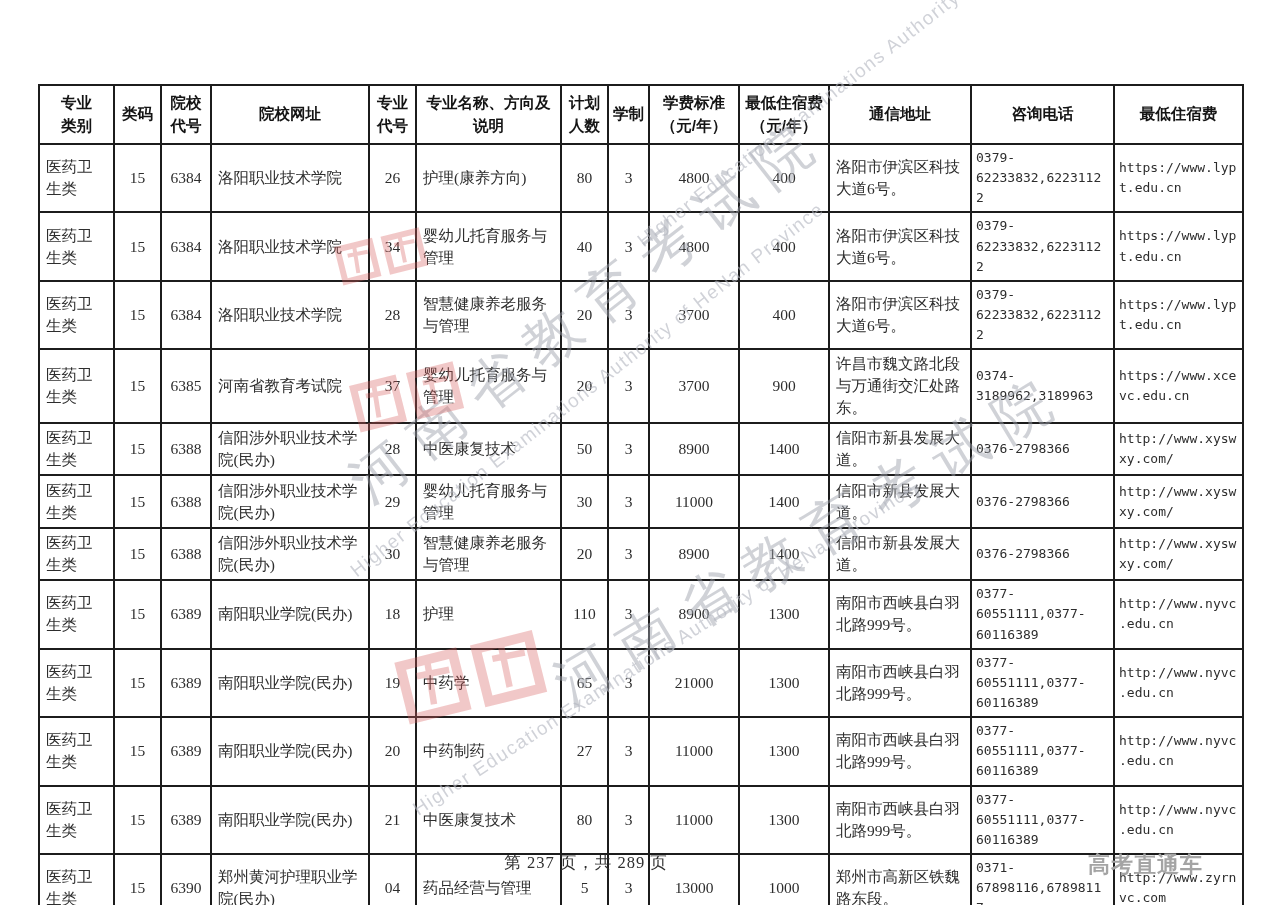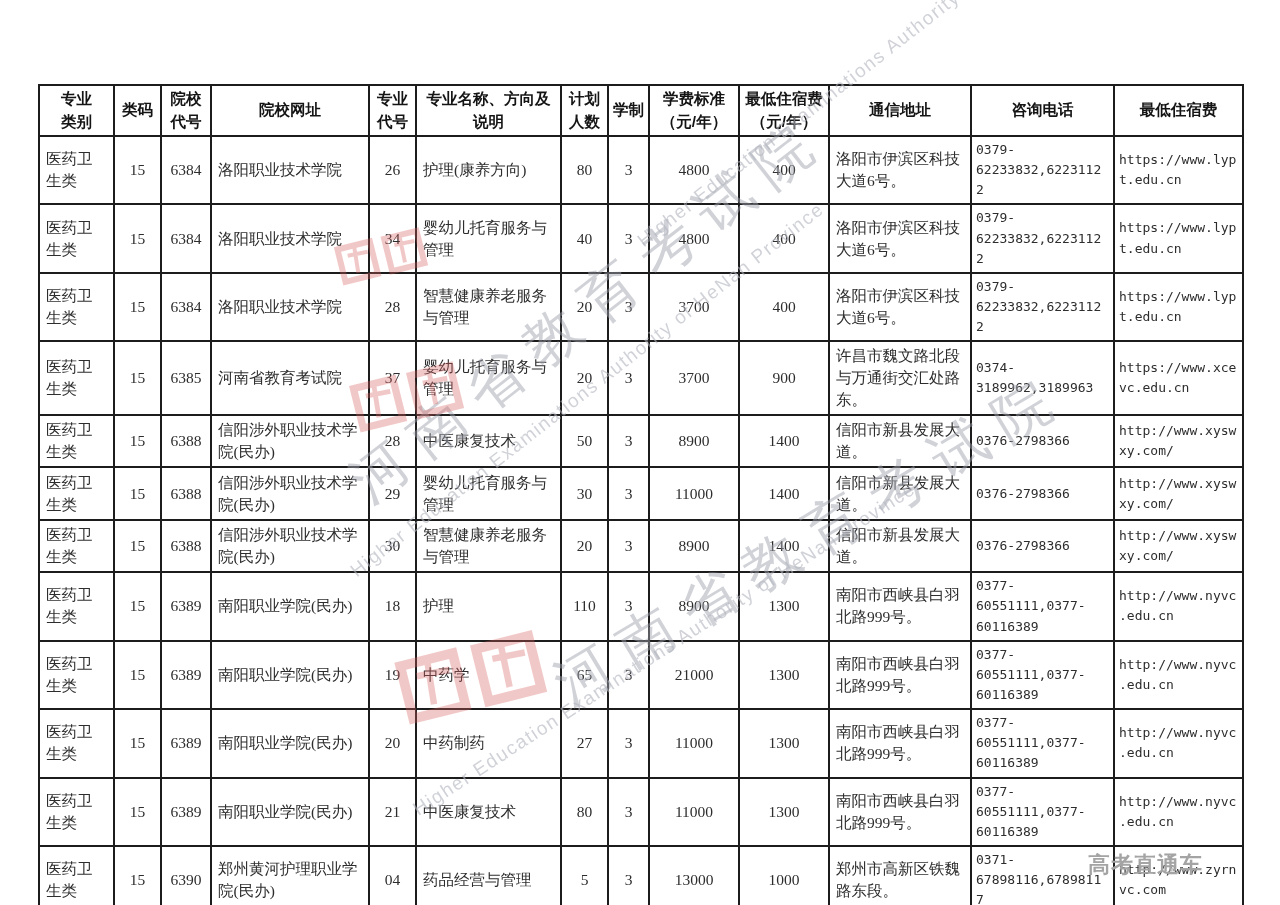--- a/index.html
+++ b/index.html
@@ -6,21 +6,21 @@
   .page{
     position:relative;
     width:1280px;height:905px;
     background:#ffffff;
     overflow:hidden;
     font-family:"Liberation Serif","DejaVu Serif",serif;
   }
   
   .table-wrap{position:absolute;left:38px;top:84px;z-index:1;}
   table{border-collapse:collapse;table-layout:fixed;width:1204px;}
-  thead tr{height:51px;}
+  thead tr{height:59px;}
   th{
     border:2px solid #1c1c1c;
     font-family:"Liberation Sans","DejaVu Sans",sans-serif;
     font-weight:700;font-size:15.5px;line-height:1.45;
     color:#141414;text-align:center;vertical-align:middle;
     white-space:pre-line;padding:2px 2px;background:transparent;
   }
   td{
     border:2px solid #1c1c1c;
     font-size:15.5px;line-height:1.42;
@@ -351,15 +351,16 @@
     </svg>
     <svg class="stamp s3" viewBox="0 0 150 95">
       <g fill="none" stroke="#d9605f" stroke-width="9">
         <rect x="12" y="28" width="50" height="50" transform="rotate(-14 37 53)"></rect>
         <rect x="82" y="12" width="50" height="50" transform="rotate(-14 107 37)"></rect>
         <path d="M22 44 L52 38 M32 32 L38 70 M92 28 L122 22 M100 16 L108 54" stroke-width="6"></path>
       </g>
     </svg>
   </div>
 
+  <div class="page-info">第 237 页，共 289 页</div>
   <div class="brand">高考直通车</div>
 
 </div>
 
 </body></html>

